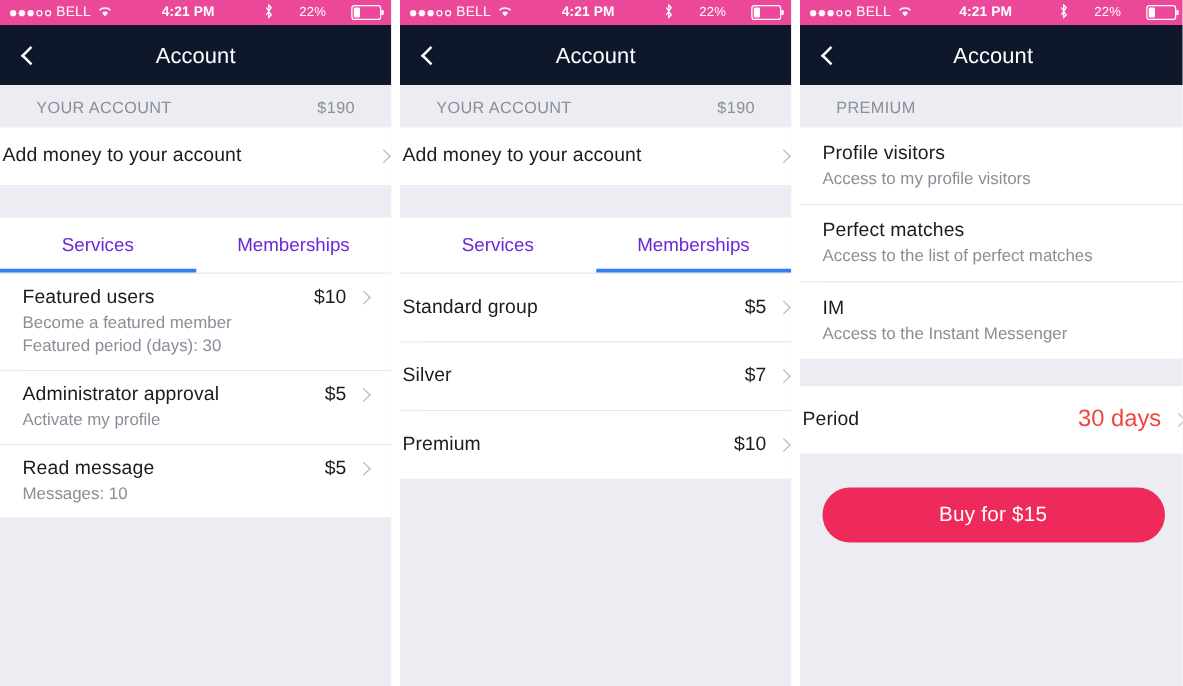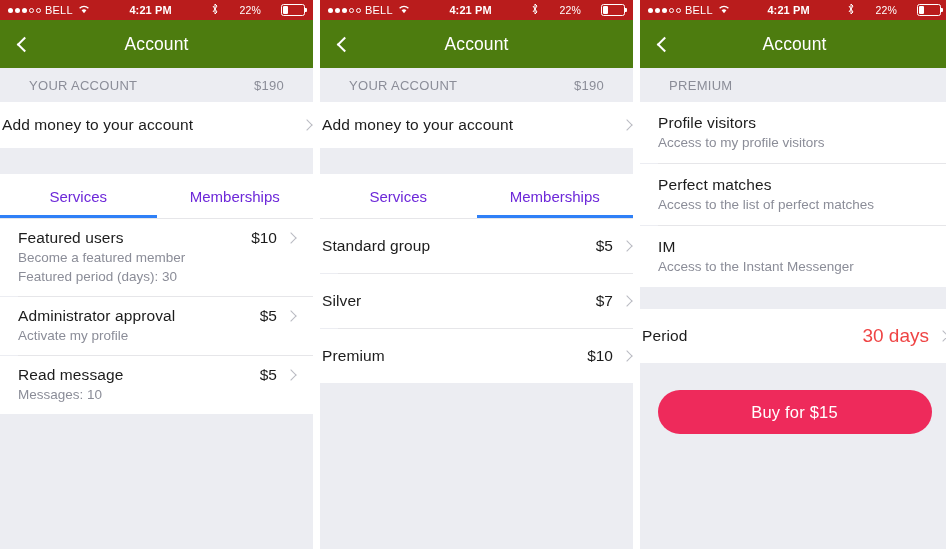--- a/index.html
+++ b/index.html
@@ -30,21 +30,21 @@
     flex: 0 0 313px;
     background: #ecedf2;
     overflow: hidden;
   }
   .phone.p2 { width: 313px; flex-basis: 313px; }
   .phone.p3 { width: 309px; flex-basis: 309px; }
 
   
   .statusbar {
     height: 20px;
-    background: #b91c1c;
+    background: #ec4899;
     color: #ffffff;
     display: flex;
     align-items: center;
     font-size: 11px;
     letter-spacing: 0.2px;
     padding: 0 8px;
     box-sizing: border-box;
   }
   .sb-left { display: flex; align-items: center; gap: 4px; flex: 0 0 auto; }
   .dots { display: flex; align-items: center; gap: 2px; }
@@ -90,21 +90,21 @@
     position: absolute;
     left: 1px; top: 1px; bottom: 1px;
     width: 22%;
     background: #ffffff;
     border-radius: 1px;
   }
 
   
   .navbar {
     height: 48px;
-    background: #4d7c0f;
+    background: #0f172a;
     display: flex;
     align-items: center;
     position: relative;
   }
   .nav-back {
     width: 46px;
     height: 48px;
     display: flex;
     align-items: center;
     justify-content: center;

